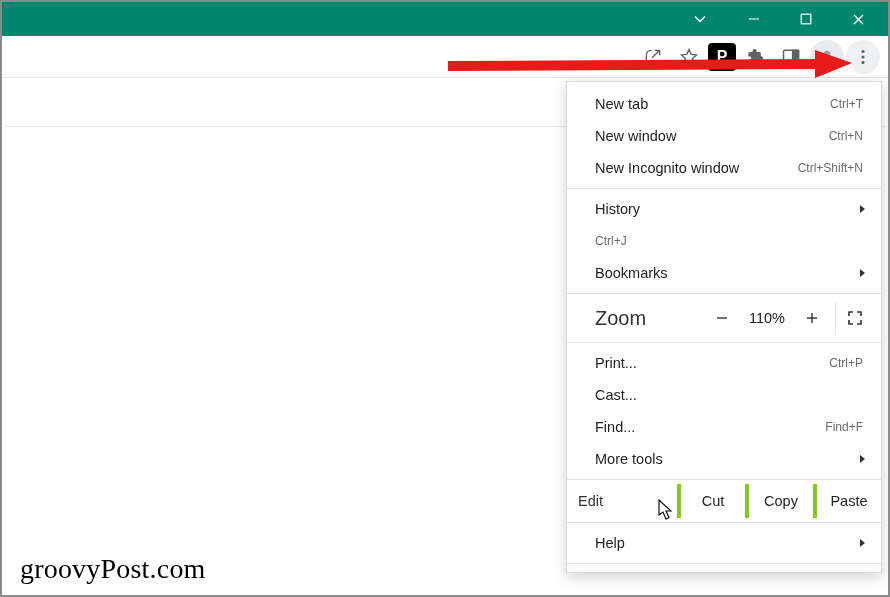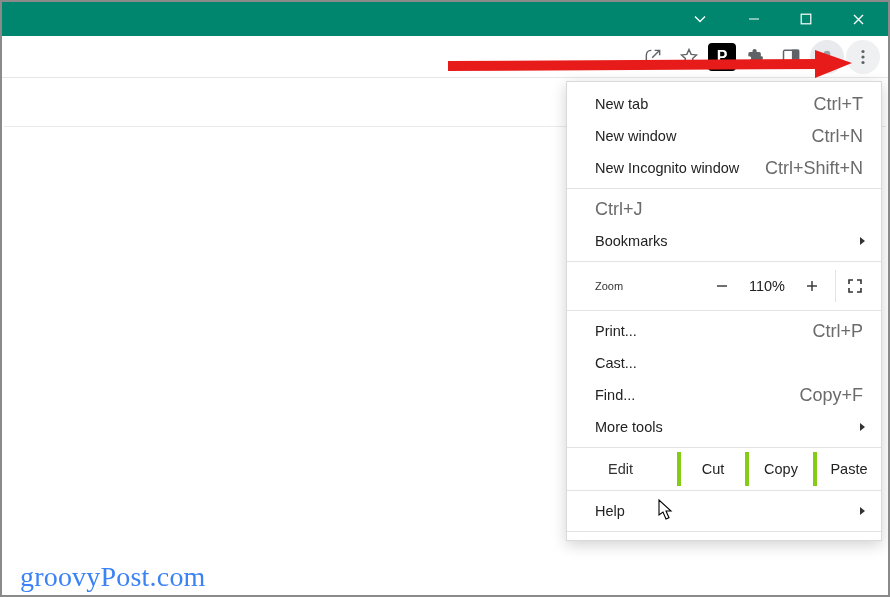--- a/index.html
+++ b/index.html
@@ -111,58 +111,58 @@
     display: flex;
     align-items: center;
     height: 32px;
     padding: 0 18px 0 28px;
     color: #222;
     position: relative;
     gap: 20px;
   }
   .m-row.hover { background:#ededed; }
   .m-label { flex: 1; font-size: 14.5px; }
-  .m-shortcut { color:#6b6b6b; font-size: 18px; }
+  .m-shortcut { color:#6b6b6b; font-size: 12px; }
   .m-sub {
     position:absolute; right:14px; top:50%; transform:translateY(-50%);
     color:#333;
   }
   .m-sep { height:1px; background:#e3e3e3; margin:4px 0; }
 
   .zoom-row {
     display:flex; align-items:center; height:40px;
     padding: 0 8px 0 28px;
   }
-  .zoom-label { flex:1; font-size:11px; }
+  .zoom-label { flex:1; font-size:20px; }
   .zoom-btn {
     width:34px; height:32px; display:flex; align-items:center; justify-content:center;
     color:#333; font-size:18px;
   }
   .zoom-val { width:56px; text-align:center; font-size:14.5px; color:#222; }
   .fs-btn {
     width:38px; height:32px; display:flex; align-items:center; justify-content:center;
     border-left:1px solid #e3e3e3; margin-left:6px;
   }
 
   .edit-row {
     display:flex; align-items:center; height:34px;
-    padding: 0 0 0 41px;
+    padding: 0 0 0 11px;
   }
   .edit-label { flex:1; font-size:14.5px; }
   .edit-btn {
     width:68px; height:34px; display:flex; align-items:center; justify-content:center;
     border-left:4px solid #84cc16; font-size:14.5px; color:#222;
   }
 
   
   .watermark {
     position:absolute;
-    left:18px; bottom:2px;
+    left:18px; bottom:10px;
     font-family: Georgia, "Times New Roman", serif;
-    color:#3b82f6;
+    color:#000000;
     font-size:28px;
     letter-spacing:.2px;
   }
 
   
   .arrow-annot {
     position:absolute;
     left:446px;
     top:48px;
     width:404px;
@@ -260,20 +260,28 @@
     <span class="m-shortcut">Ctrl+N</span>
   </div>
   <div class="m-row">
     <span class="m-label">New Incognito window</span>
     <span class="m-shortcut">Ctrl+Shift+N</span>
   </div>
 
   <div class="m-sep"></div>
 
   <div class="m-row">
+    <span class="m-label">History</span>
+    <span class="m-sub">
+      <svg width="8" height="10" viewBox="0 0 8 10">
+          <path d="M1 1 L6 5 L1 9 Z" fill="#333"></path>
+        </svg>
+    </span>
+  </div>
+  <div class="m-row">
     <span class="m-shortcut">Ctrl+J</span>
   </div>
   <div class="m-row">
     <span class="m-label">Bookmarks</span>
     <span class="m-sub">
       <svg width="8" height="10" viewBox="0 0 8 10">
           <path d="M1 1 L6 5 L1 9 Z" fill="#333"></path>
         </svg>
     </span>
   </div>
@@ -305,21 +313,21 @@
 
   <div class="m-row">
     <span class="m-label">Print...</span>
     <span class="m-shortcut">Ctrl+P</span>
   </div>
   <div class="m-row">
     <span class="m-label">Cast...</span>
   </div>
   <div class="m-row">
     <span class="m-label">Find...</span>
-    <span class="m-shortcut">Copy+F</span>
+    <span class="m-shortcut">Find+F</span>
   </div>
   <div class="m-row">
     <span class="m-label">More tools</span>
     <span class="m-sub">
       <svg width="8" height="10" viewBox="0 0 8 10">
           <path d="M1 1 L6 5 L1 9 Z" fill="#333"></path>
         </svg>
     </span>
   </div>
 

